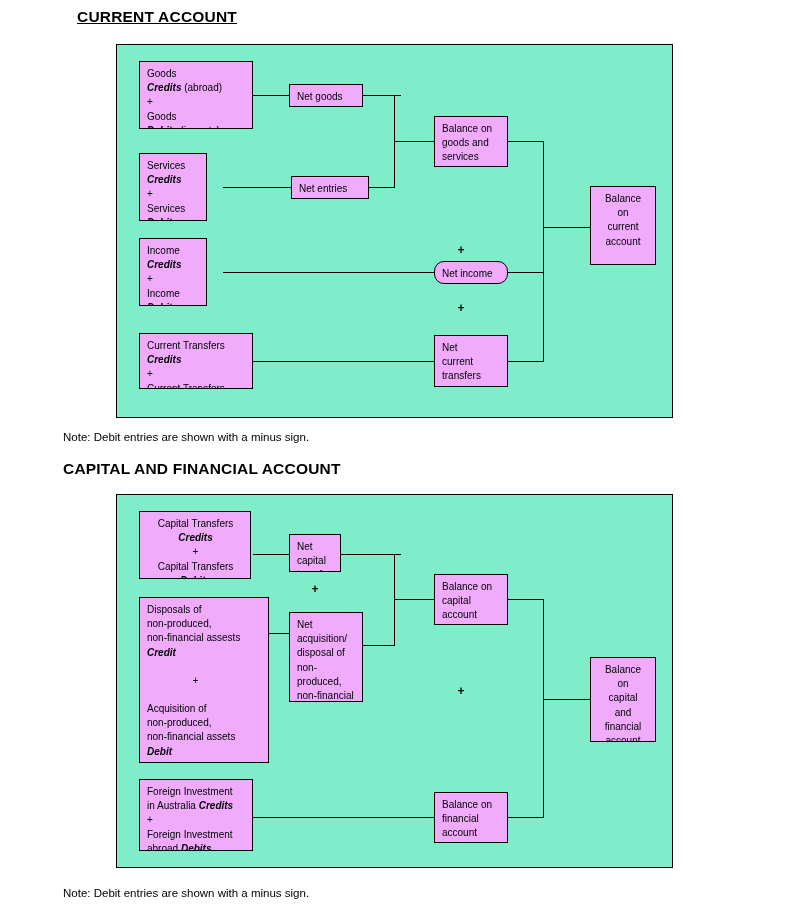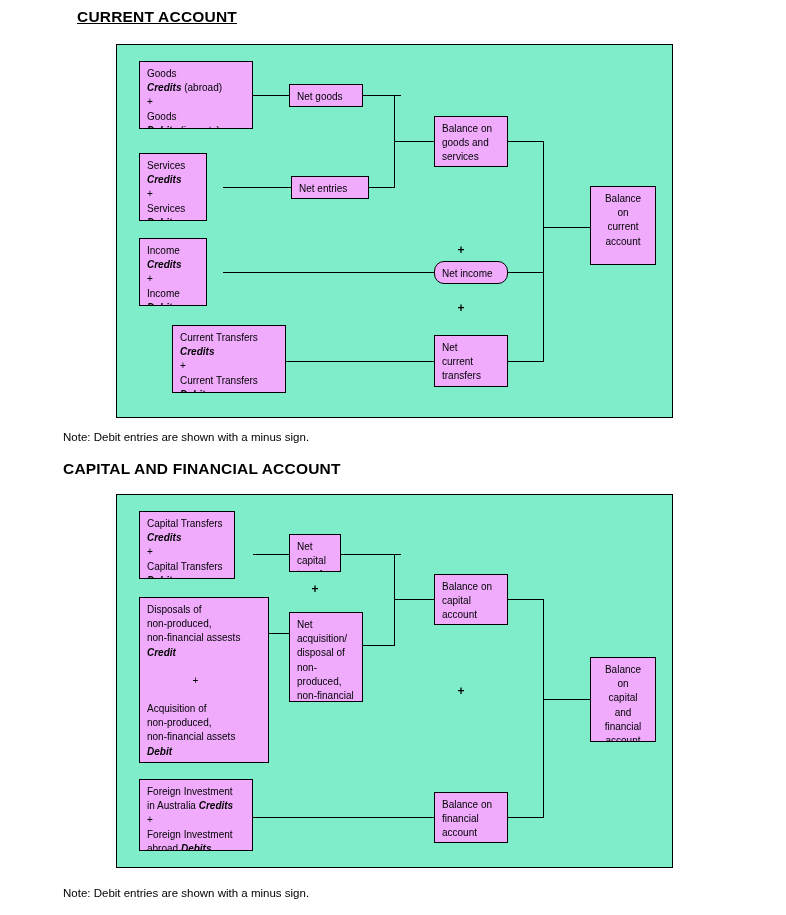--- a/index.html
+++ b/index.html
@@ -99,21 +99,21 @@
   </div>
 
   <div class="box" style="left:22px;top:193px;width:68px;height:68px;">
     <div>Income</div>
     <div><i>Credits</i></div>
     <div>+</div>
     <div>Income</div>
     <div><i>Debits</i></div>
   </div>
 
-  <div class="box" style="left:22px;top:280px;width:114px;height:68px;margin-left:33px;">
+  <div class="box" style="left:22px;top:288px;width:114px;height:56px;">
     <div>Current Transfers</div>
     <div><i>Credits</i></div>
     <div>+</div>
     <div>Current Transfers</div>
     <div><i>Debits</i></div>
   </div>
 
   <div class="box vcenter" style="left:172px;top:39px;width:74px;height:23px;">
     <div>Net goods</div>
   </div>
@@ -156,21 +156,21 @@
   <div class="ln lnh" style="left:277px;top:104px;width:40px;"></div>
 
   <div class="ln lnh" style="left:391px;top:104px;width:36px;"></div>
   <div class="ln lnh" style="left:391px;top:322px;width:36px;"></div>
   <div class="ln lnv" style="left:426px;top:104px;height:219px;"></div>
   <div class="ln lnh" style="left:426px;top:204px;width:48px;"></div>
 
   <div class="plus" style="left:190px;top:88px;width:16px;">+</div>
   <div class="plus" style="left:336px;top:190px;width:16px;">+</div>
 
-  <div class="box" style="left:22px;top:16px;width:96px;height:68px;">
+  <div class="box" style="left:22px;top:16px;width:112px;height:68px;text-align:center;">
     <div>Capital Transfers</div>
     <div><i>Credits</i></div>
     <div>+</div>
     <div>Capital Transfers</div>
     <div><i>Debits</i></div>
   </div>
 
   <div class="box" style="left:22px;top:102px;width:130px;height:166px;">
     <div>Disposals of</div>
     <div>non-produced,</div>

